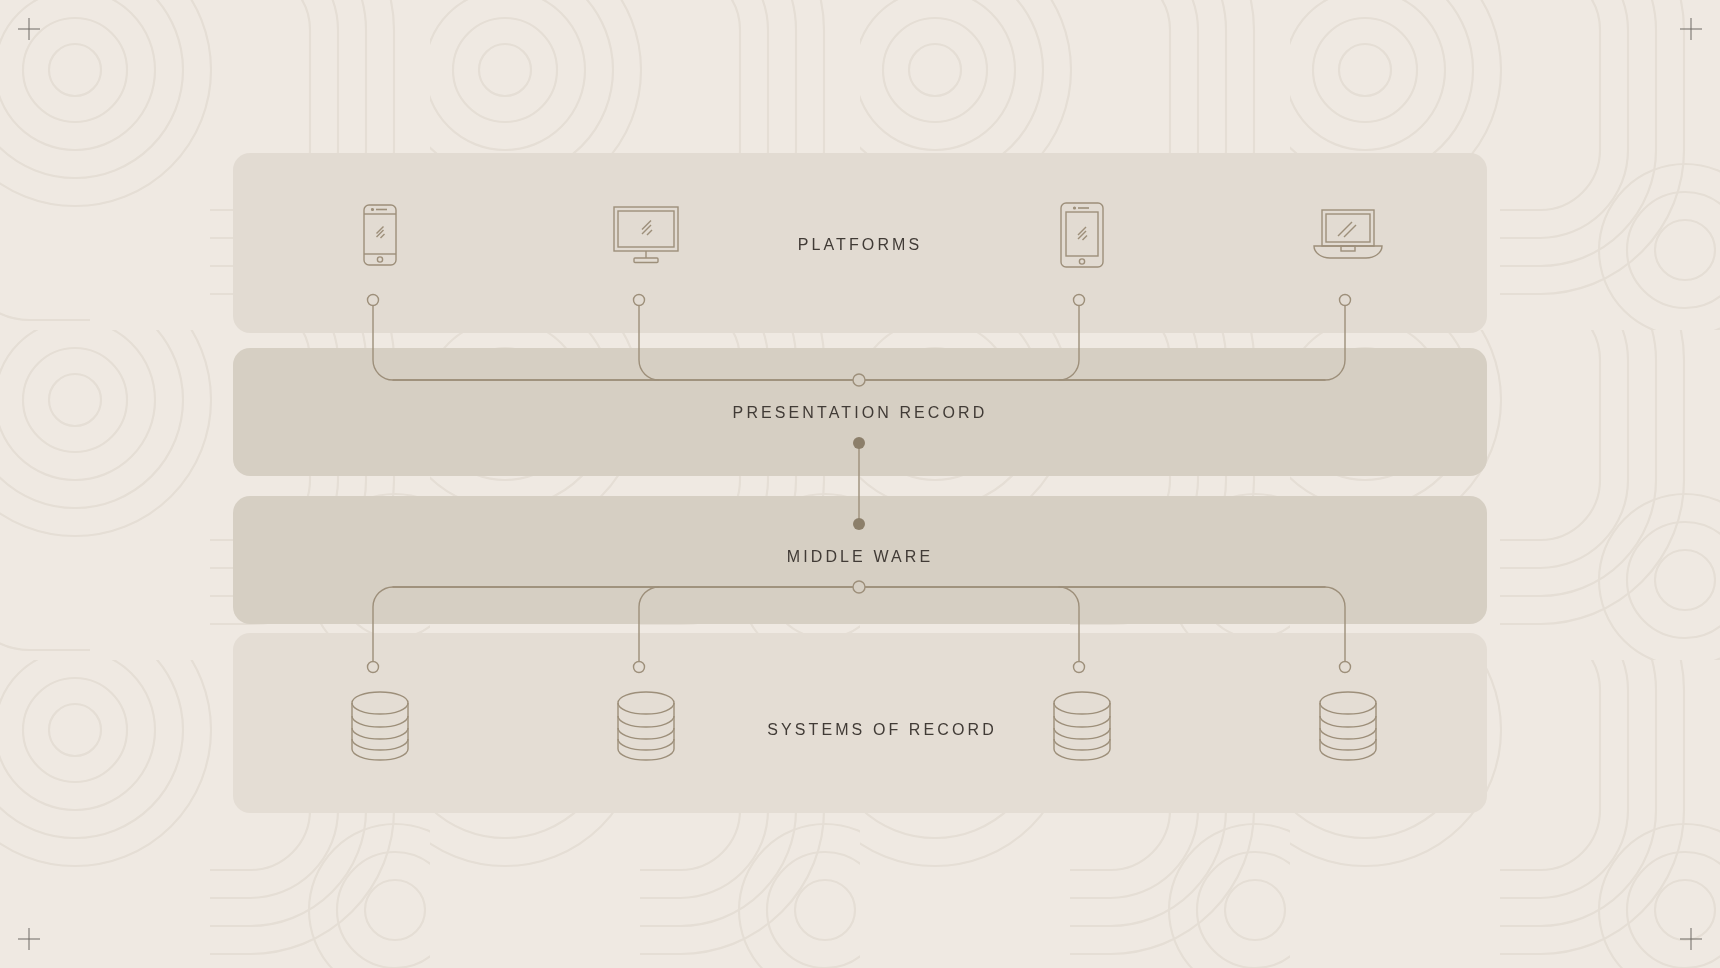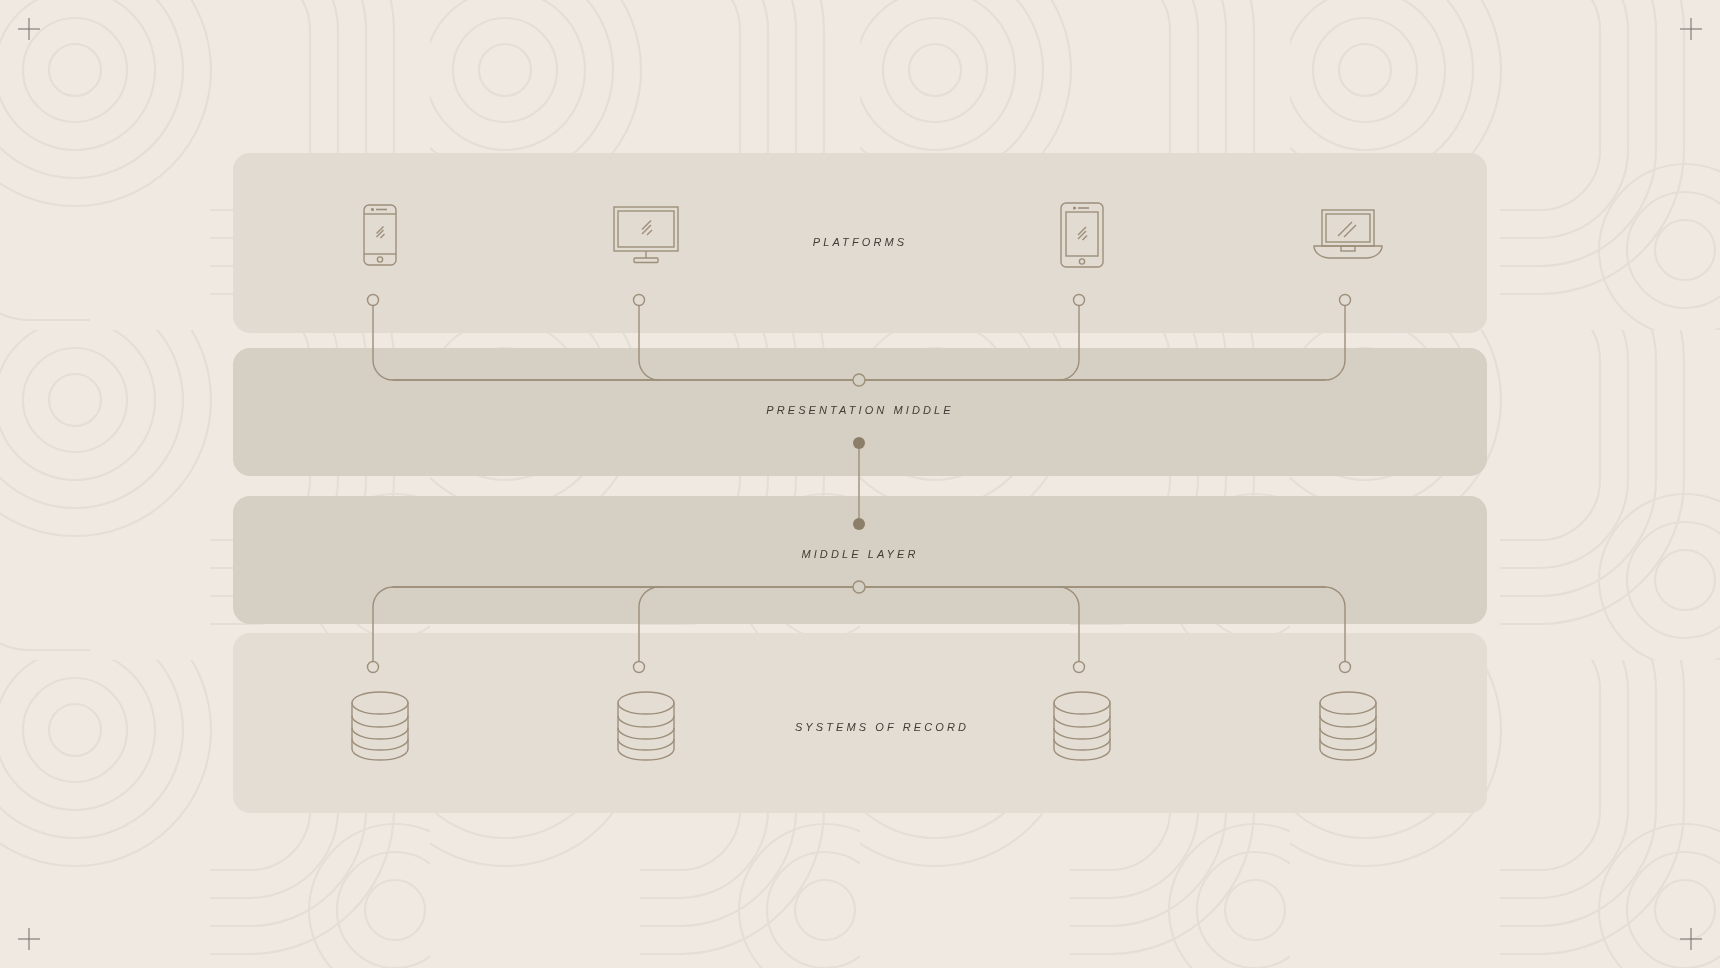--- a/index.html
+++ b/index.html
@@ -84,26 +84,25 @@
     top: 633px;
     height: 180px;
     background: #e4ddd4;
   }
 
   .band-label {
     position: absolute;
     left: 0;
     width: 100%;
     text-align: center;
-    font-size: 11px;
+    font-size: 16px;
     letter-spacing: 3.1px;
     color: #413b36;
     font-weight: 400;
     white-space: nowrap;
-    font-style: italic;
   }
   #label-platforms     { top: 236px; }
   #label-presentation  { top: 404px; }
   #label-middleware    { top: 548px; }
   #label-records       { top: 721px; padding-left: 22px; }
 
   
   .icon-wrap {
     position: absolute;
     display: flex;
@@ -322,17 +321,17 @@
         <ellipse cx="29" cy="13" rx="28" ry="11"></ellipse>
         <path d="M1 13 L1 59 a 28 11 0 0 0 56 0 L57 13"></path>
         <path d="M1 26 a 28 11 0 0 0 56 0"></path>
         <path d="M1 38 a 28 11 0 0 0 56 0"></path>
         <path d="M1 49 a 28 11 0 0 0 56 0"></path>
       </g>
     </svg>
   </div>
 
   <div class="band-label" id="label-platforms">PLATFORMS</div>
-  <div class="band-label" id="label-presentation">PRESENTATION MIDDLE</div>
-  <div class="band-label" id="label-middleware">MIDDLE LAYER</div>
+  <div class="band-label" id="label-presentation">PRESENTATION RECORD</div>
+  <div class="band-label" id="label-middleware">MIDDLE WARE</div>
   <div class="band-label" id="label-records">SYSTEMS OF RECORD</div>
 
 </div>
 
 </body></html>

